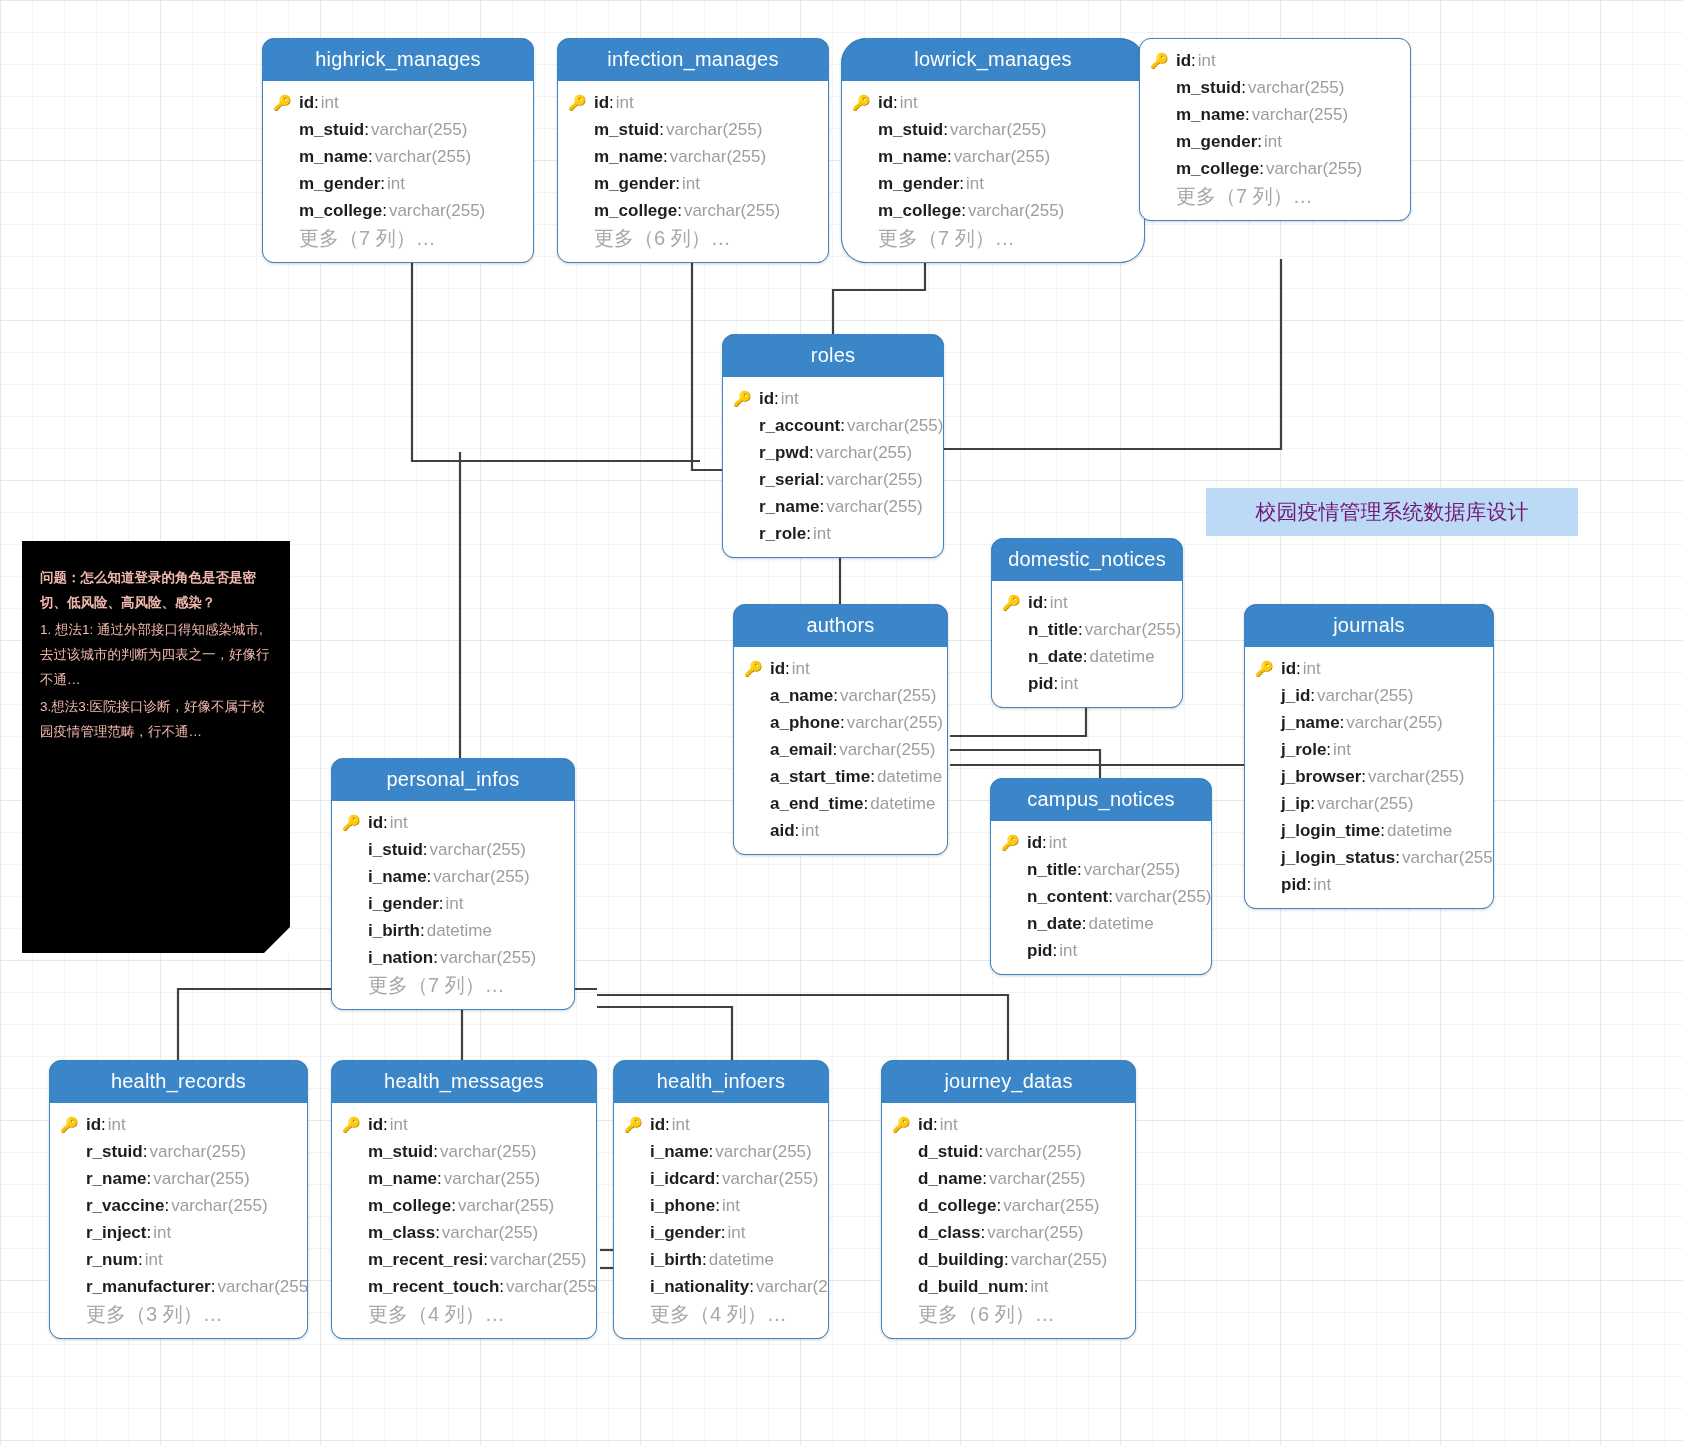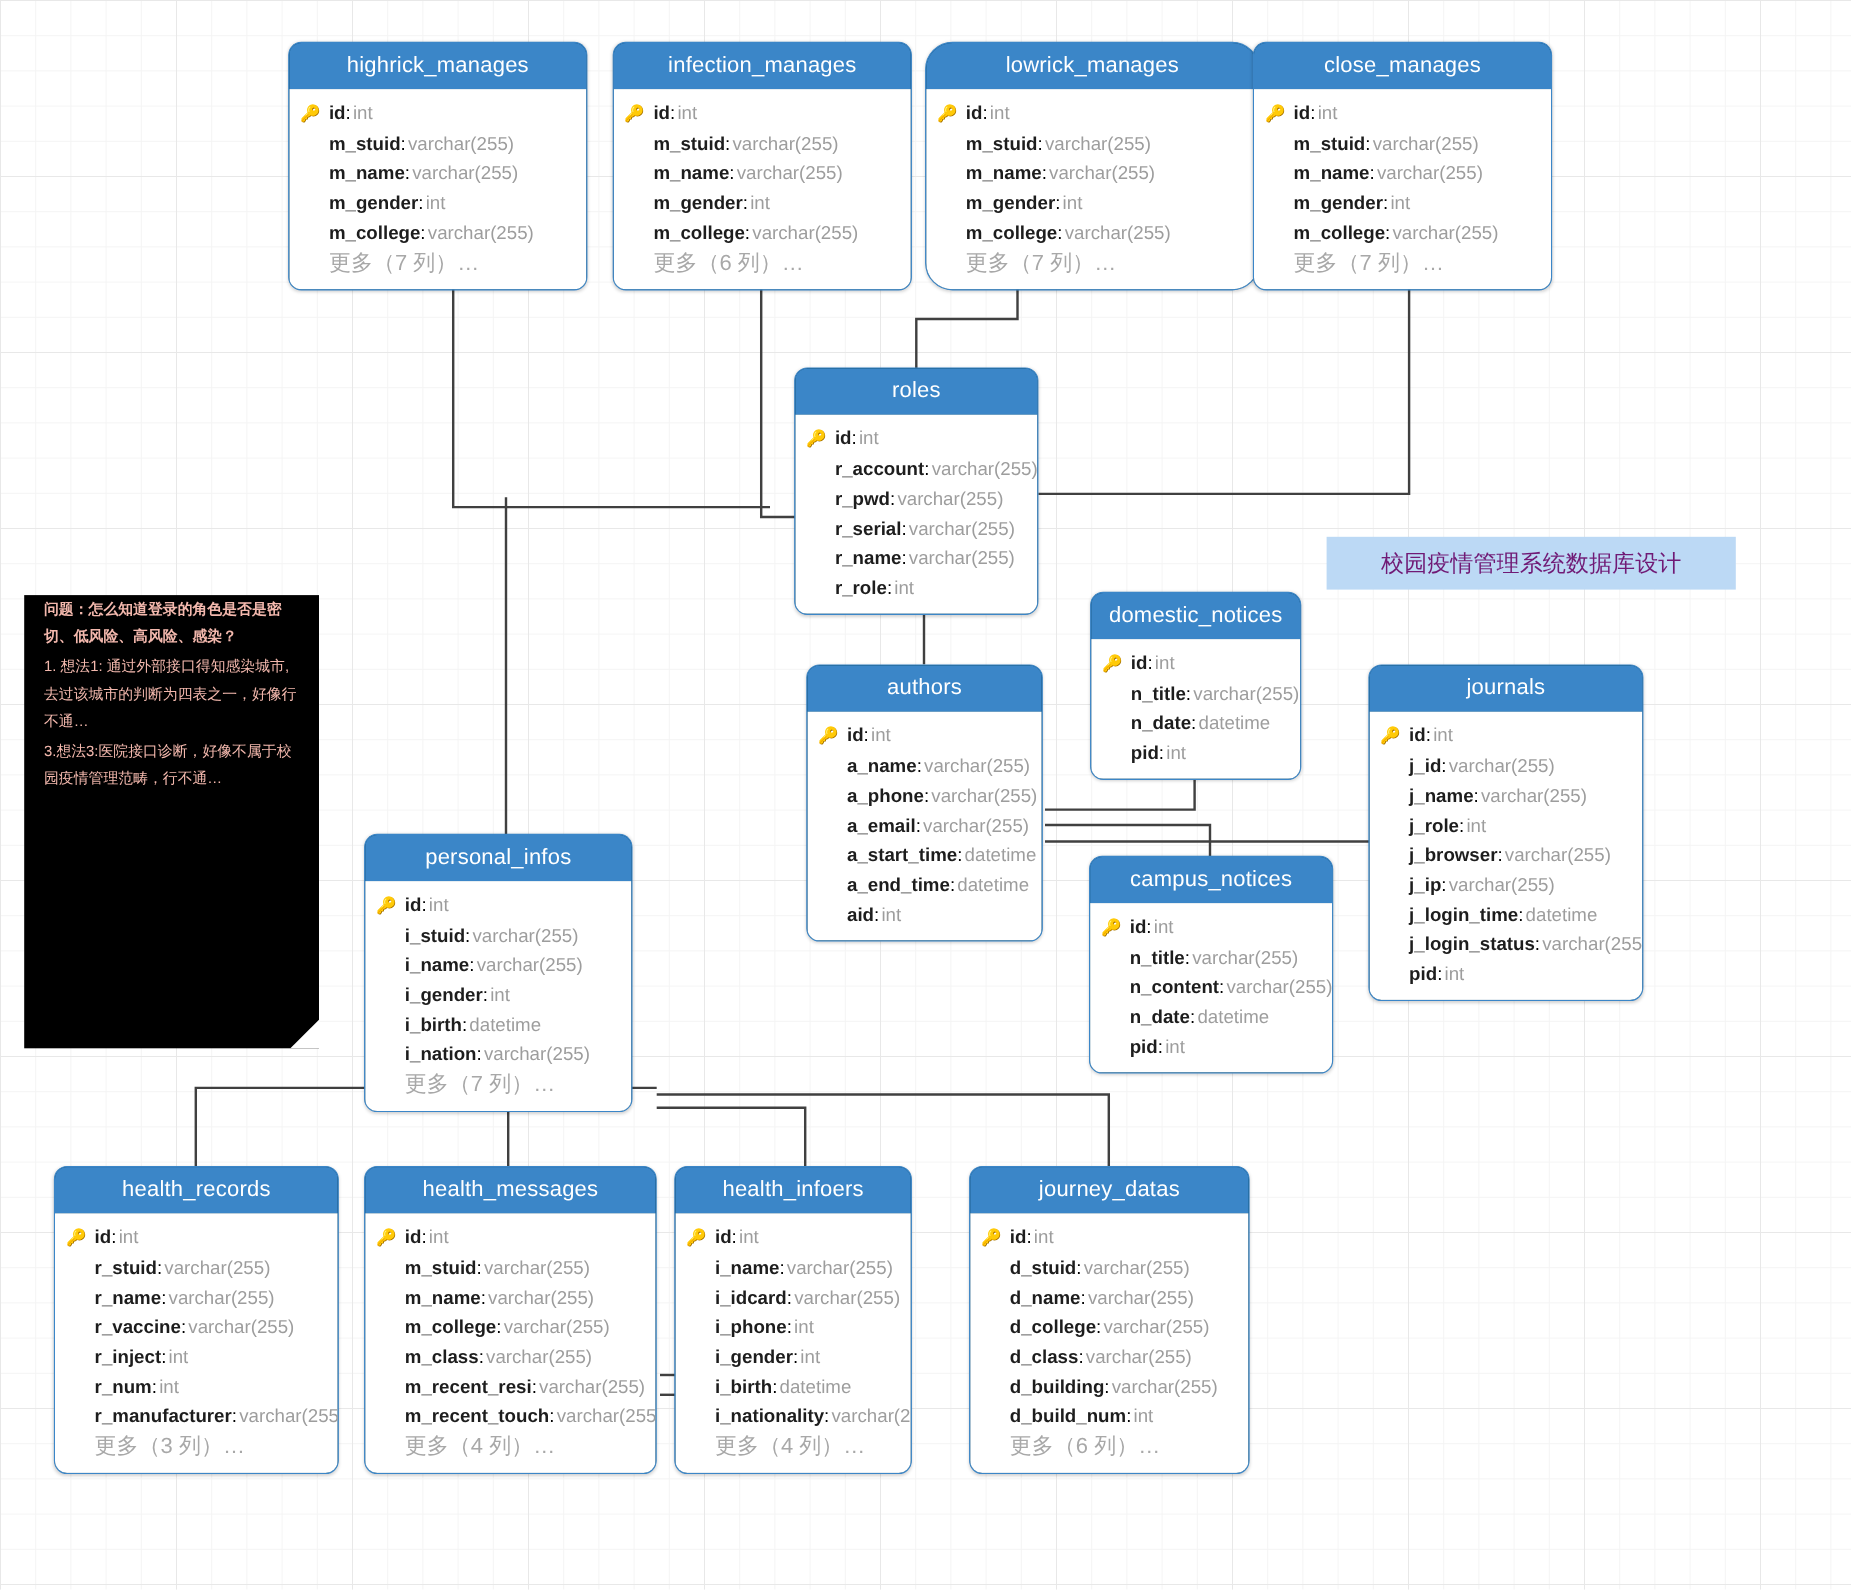--- a/index.html
+++ b/index.html
@@ -64,21 +64,21 @@
     font-size:20px; line-height:28px; color:#a8a8a8;
     padding-left:26px; white-space:nowrap;
   }
 
   
   #note {
     position:absolute;
     left:22px; top:541px;
     width:268px; height:412px;
     background:#000000;
-    padding:0 18px 10px 18px;
+    padding:24px 18px 10px 18px;
     color:#f3b8ad;
     font-size:13.5px;
     line-height:25px;
   }
   #note .q { font-weight:600; }
   #note p { margin:0 0 2px 0; }
   #note-fold {
     position:absolute; right:0; bottom:0;
     width:0; height:0;
     border-left:26px solid transparent;
@@ -237,21 +237,20 @@
       <div class="fld">
           <span class="nm">m_college</span>
           <span>:</span>
           <span class="ty">varchar(255)</span>
         </div>
       <div class="more">更多（7 列）…</div>
     </div>
   </div>
 
   <div class="tbl" style="left:1139px; top:38px; width:272px;">
-    <div class="tbl-hd">close_manages</div>
     <div class="tbl-bd">
       <div class="fld pk">
           <span class="keyic">🔑</span>
           <span class="nm">id</span>
           <span>:</span>
           <span class="ty">int</span>
         </div>
       <div class="fld">
           <span class="nm">m_stuid</span>
           <span>:</span>

